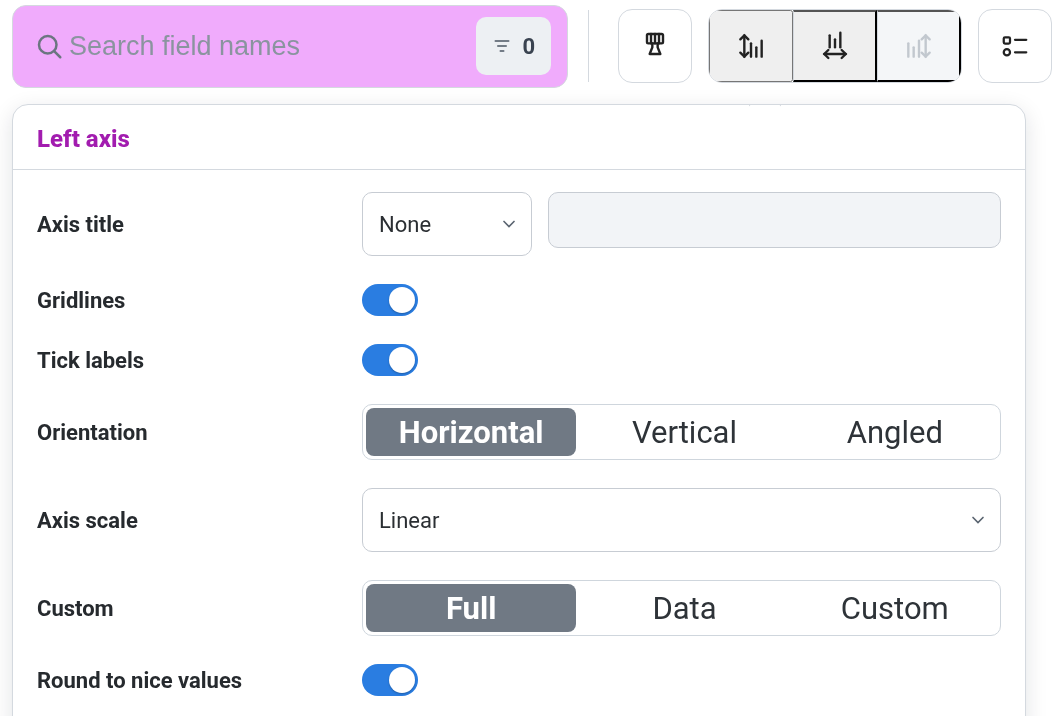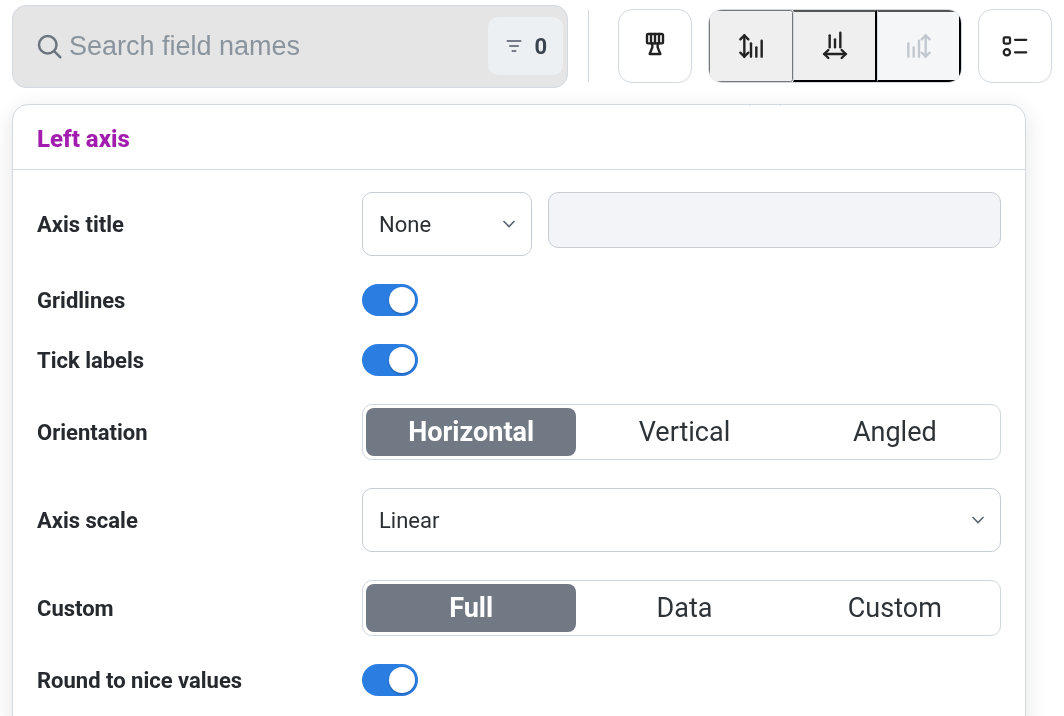--- a/index.html
+++ b/index.html
@@ -42,24 +42,24 @@
     align-self:stretch;
     background:var(--border);
     margin:0 6px;
   }
 
   .search-wrap{
     flex:0 0 556px;
     height:83px;
     border:1px solid var(--border);
     border-radius:14px;
-    background:#e5e5e5;
+    background:#f0abfc;
     display:flex;
     align-items:center;
-    padding:0 4px 0 18px;
+    padding:0 16px 0 18px;
   }
   .search-wrap .icon{
     width:36px;height:36px;display:flex;align-items:center;justify-content:center;
     color:#6b7580;
   }
   .search-wrap input{
     border:none;outline:none;background:transparent;
     font-size:27px;font-weight:400;color:var(--text);
     flex:1 1 auto;height:100%;
   }
@@ -153,21 +153,21 @@
   }
 
   
   .segmented{
     display:flex;width:100%;
     border:1px solid var(--seg-border);border-radius:10px;overflow:hidden;
     height:56px;background:#fff;
   }
   .segmented .opt{
     flex:1 1 0;display:flex;align-items:center;justify-content:center;
-    font-size:27px;color:#2e3338;
+    font-size:31px;color:#2e3338;
   }
   .segmented .opt.active{
     background:var(--seg-active);color:#fff;font-weight:700;border-radius:8px;margin:3px;
   }
   .segmented .opt:not(.active){margin:3px 0;}
   .segmented .opt:not(.active)+.opt:not(.active){}
 
   
   svg{display:block}
 </style>

